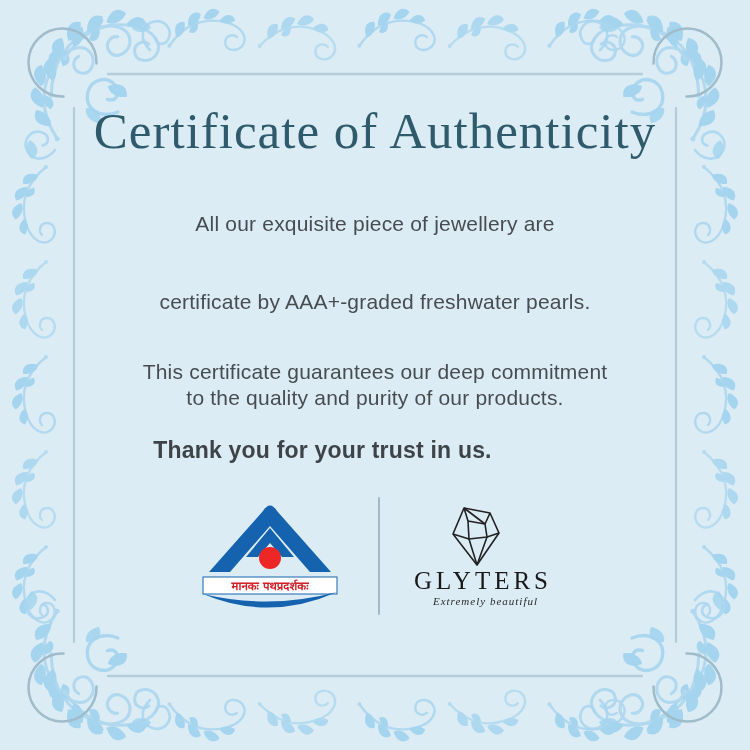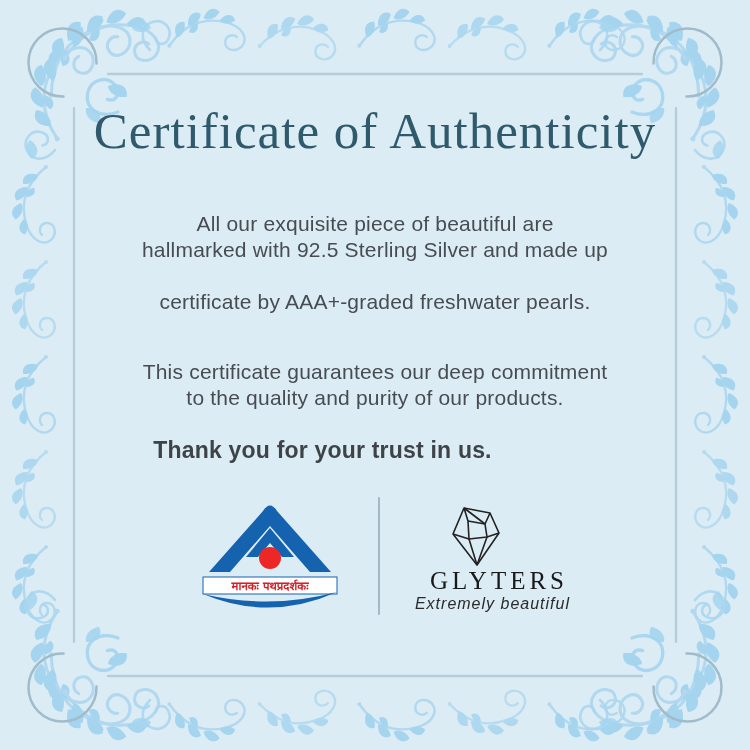--- a/index.html
+++ b/index.html
@@ -9,25 +9,25 @@
   #stage{width:750px;height:750px;position:relative;border-radius:31px;}
   #border-svg{left:0;top:0;}
   .title{top:102px;left:0;width:750px;text-align:center;
          font-family:"Liberation Serif",serif;font-size:51px;font-weight:normal;
          color:#2e5a6b;letter-spacing:1px;}
   .body-line{left:0;width:750px;text-align:center;font-size:21px;color:#474c51;
              letter-spacing:.2px;}
   .thanks{top:437px;left:0;width:645px;text-align:center;font-size:23px;
           font-weight:bold;color:#3e4347;letter-spacing:.2px;}
   .divider{left:378px;top:497px;width:2px;height:118px;background:#a3bac6;border-radius:1px;}
-  .brand-name{left:398px;top:567px;width:170px;text-align:right;
+  .brand-name{left:398px;top:567px;width:170px;text-align:center;
               font-family:"Liberation Serif",serif;font-size:25px;color:#191919;
               letter-spacing:4px;}
-  .brand-tagline{left:410px;top:595px;width:160px;text-align:right;
-                 font-family:Liberation Sans, sans-serif;font-style:italic;font-size:16px;
+  .brand-tagline{left:378px;top:595px;width:160px;text-align:right;
+                 font-family:Liberation Serif, serif;font-style:italic;font-size:11px;
                  color:#2a2a2a;letter-spacing:1px;}
 </style>
 </head>
 <body>
 
 <div id="stage">
 
   <svg id="border-svg" class="abs" width="750" height="750" viewBox="0 0 750 750">
     <defs>
       <path id="lf" d="M0 0 C5 -9 13 -10 17 -3 C12 3 4 4 0 0 Z" fill="#a2d3ee"></path>
@@ -142,22 +142,21 @@
 
       <path d="M96.5 63.5 A34 34 0 1 0 63.5 96.5" stroke="#a0bcca" stroke-width="2.5"></path>
       <path d="M653.5 63.5 A34 34 0 1 1 686.5 96.5" stroke="#a0bcca" stroke-width="2.5"></path>
       <path d="M63.5 653.5 A34 34 0 1 0 96.5 686.5" stroke="#a0bcca" stroke-width="2.5"></path>
       <path d="M686.5 653.5 A34 34 0 1 1 653.5 686.5" stroke="#a0bcca" stroke-width="2.5"></path>
     </g>
   </svg>
 
   <div class="abs title">Certificate of Authenticity</div>
 
-  <div class="abs body-line" style="top:212px">All our exquisite piece of beautiful are</div>
-  <div class="abs body-line" style="top:238px">hallmarked with 92.5 Sterling Silver and made up</div>
+  <div class="abs body-line" style="top:212px">All our exquisite piece of jewellery are</div>
   <div class="abs body-line" style="top:290px">certificate by AAA+-graded freshwater pearls.</div>
 
   <div class="abs body-line" style="top:386px">to the quality and purity of our products.</div>
   <div class="abs body-line" style="top:360px">This certificate guarantees our deep commitment</div>
 
   <div class="abs thanks">Thank you for your trust in us.</div>
 
   <svg class="abs" style="left:200px;top:495px" width="140" height="120" viewBox="0 0 140 120">
     <path d="M63 16 Q70 5 77 16 L131 77 L9 77 Z M70 31 L110 77 L30 77 Z" fill="#1563ae" fill-rule="evenodd"></path>
     <path d="M70 33 L94 62 L82 62 L70 48 L58 62 L46 62 Z" fill="#1563ae"></path>

